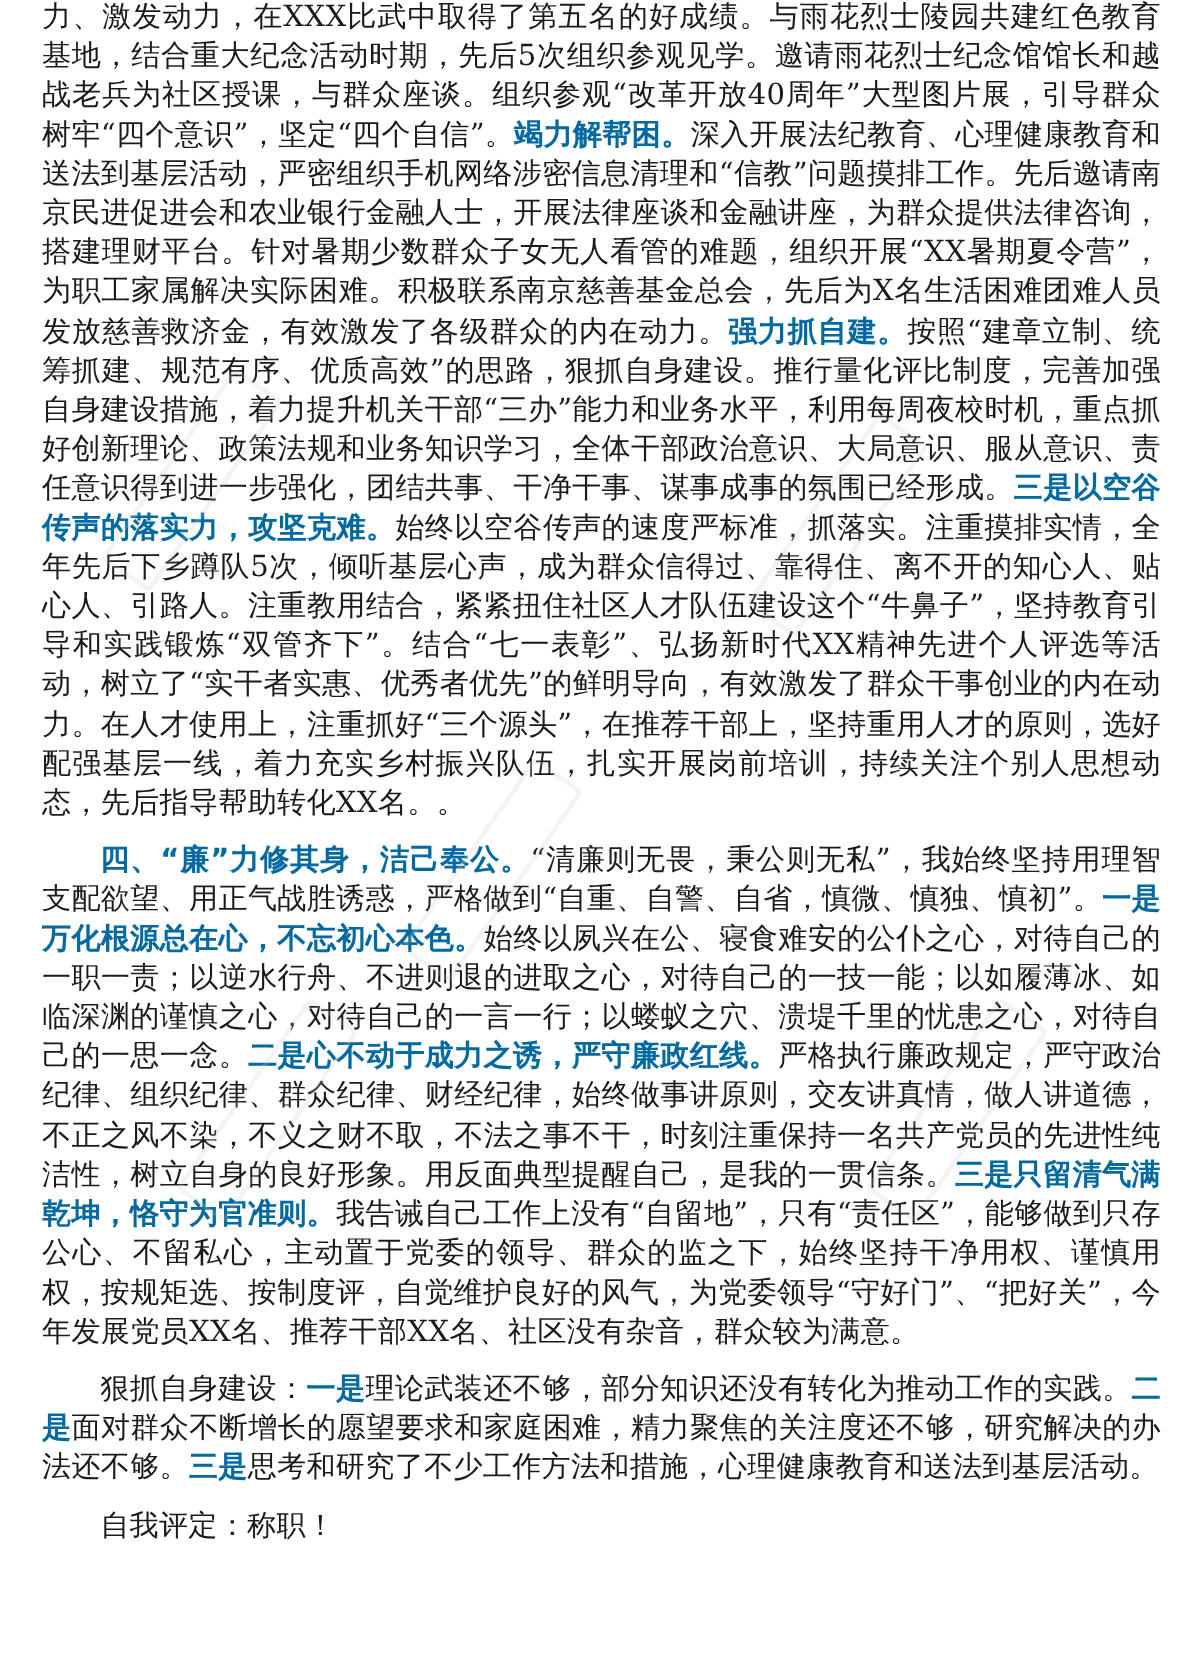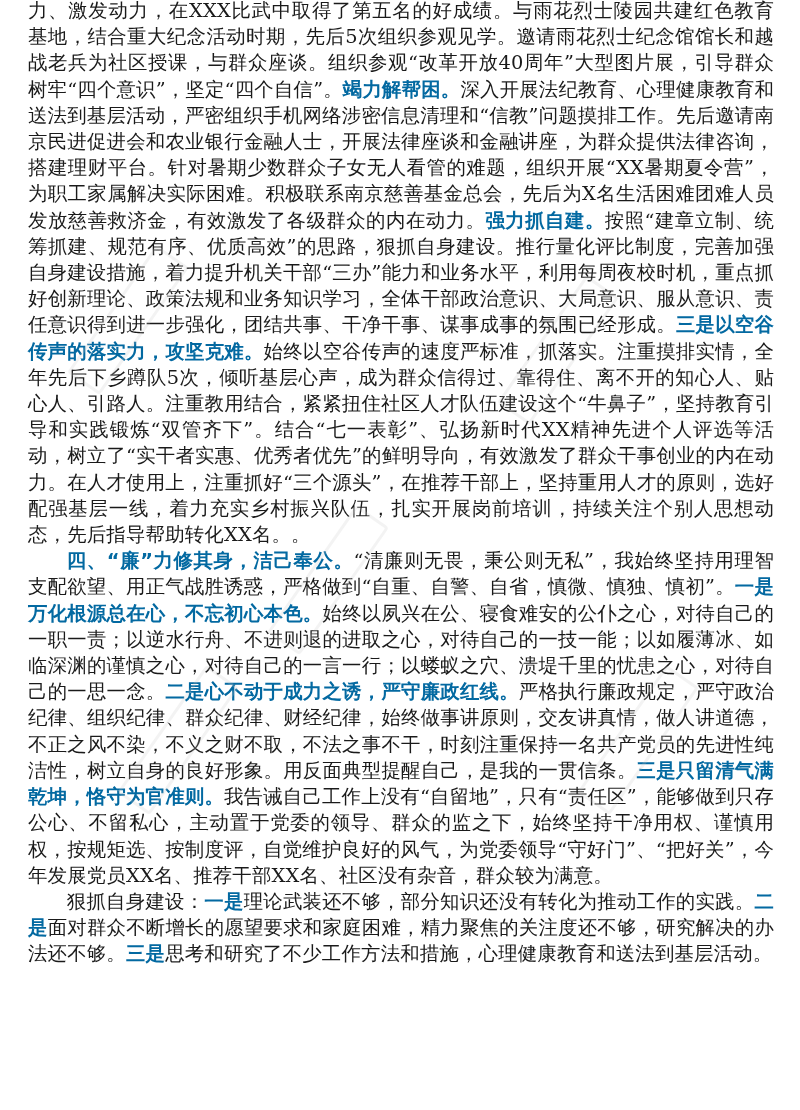--- a/index.html
+++ b/index.html
@@ -24,20 +24,21 @@
       color: #1a1a1a;
       text-align: justify;
       text-justify: inter-character;
       letter-spacing: 0.2px;
     }
     .page p {
       margin: 0;
     }
     .page p.indent {
       text-indent: 2em;
+      margin-top: 12px;
     }
     .page b {
       font-family: "DejaVu Sans", "Liberation Sans", sans-serif;
       font-weight: bold;
       color: #0369a1;
     }
     .watermark {
       position: absolute;
       border: 3px solid rgba(200,200,200,0.22);
       border-radius: 4px;
@@ -53,19 +54,22 @@
 <div class="page">
   <p>
     <span>力、激发动力，在XXX比武中取得了第五名的好成绩。与雨花烈士陵园共建红色教育基地，结合重大纪念活动时期，先后5次组织参观见学。邀请雨花烈士纪念馆馆长和越战老兵为社区授课，与群众座谈。组织参观“改革开放40周年”大型图片展，引导群众树牢“四个意识”，坚定“四个自信”。</span><b>竭力解帮困。</b><span>深入开展法纪教育、心理健康教育和送法到基层活动，严密组织手机网络涉密信息清理和“信教”问题摸排工作。先后邀请南京民进促进会和农业银行金融人士，开展法律座谈和金融讲座，为群众提供法律咨询，搭建理财平台。针对暑期少数群众子女无人看管的难题，组织开展“XX暑期夏令营”，为职工家属解决实际困难。积极联系南京慈善基金总会，先后为X名生活困难团难人员发放慈善救济金，有效激发了各级群众的内在动力。</span><b>强力抓自建。</b><span>按照“建章立制、统筹抓建、规范有序、优质高效”的思路，狠抓自身建设。推行量化评比制度，完善加强自身建设措施，着力提升机关干部“三办”能力和业务水平，利用每周夜校时机，重点抓好创新理论、政策法规和业务知识学习，全体干部政治意识、大局意识、服从意识、责任意识得到进一步强化，团结共事、干净干事、谋事成事的氛围已经形成。</span><b>三是以空谷传声的落实力，攻坚克难。</b><span>始终以空谷传声的速度严标准，抓落实。注重摸排实情，全年先后下乡蹲队5次，倾听基层心声，成为群众信得过、靠得住、离不开的知心人、贴心人、引路人。注重教用结合，紧紧扭住社区人才队伍建设这个“牛鼻子”，坚持教育引导和实践锻炼“双管齐下”。结合“七一表彰”、弘扬新时代XX精神先进个人评选等活动，树立了“实干者实惠、优秀者优先”的鲜明导向，有效激发了群众干事创业的内在动力。在人才使用上，注重抓好“三个源头”，在推荐干部上，坚持重用人才的原则，选好配强基层一线，着力充实乡村振兴队伍，扎实开展岗前培训，持续关注个别人思想动态，先后指导帮助转化XX名。。</span>
   </p>
   <p class="indent">
     <b>四、“廉”力修其身，洁己奉公。</b><span>“清廉则无畏，秉公则无私”，我始终坚持用理智支配欲望、用正气战胜诱惑，严格做到“自重、自警、自省，慎微、慎独、慎初”。</span><b>一是万化根源总在心，不忘初心本色。</b><span>始终以夙兴在公、寝食难安的公仆之心，对待自己的一职一责；以逆水行舟、不进则退的进取之心，对待自己的一技一能；以如履薄冰、如临深渊的谨慎之心，对待自己的一言一行；以蝼蚁之穴、溃堤千里的忧患之心，对待自己的一思一念。</span><b>二是心不动于成力之诱，严守廉政红线。</b><span>严格执行廉政规定，严守政治纪律、组织纪律、群众纪律、财经纪律，始终做事讲原则，交友讲真情，做人讲道德，不正之风不染，不义之财不取，不法之事不干，时刻注重保持一名共产党员的先进性纯洁性，树立自身的良好形象。用反面典型提醒自己，是我的一贯信条。</span><b>三是只留清气满乾坤，恪守为官准则。</b><span>我告诫自己工作上没有“自留地”，只有“责任区”，能够做到只存公心、不留私心，主动置于党委的领导、群众的监之下，始终坚持干净用权、谨慎用权，按规矩选、按制度评，自觉维护良好的风气，为党委领导“守好门”、“把好关”，今年发展党员XX名、推荐干部XX名、社区没有杂音，群众较为满意。</span>
   </p>
   <p class="indent">
     <span>狠抓自身建设：</span><b>一是</b><span>理论武装还不够，部分知识还没有转化为推动工作的实践。</span><b>二是</b><span>面对群众不断增长的愿望要求和家庭困难，精力聚焦的关注度还不够，研究解决的办法还不够。</span><b>三是</b><span>思考和研究了不少工作方法和措施，心理健康教育和送法到基层活动。</span>
   </p>
+  <p class="indent">
+    <span>自我评定：称职！</span>
+  </p>
 </div>
 
 <div class="watermark" style="left:50px;top:300px;"></div>
 <div class="watermark" style="left:480px;top:330px;"></div>
 <div class="watermark" style="left:250px;top:560px;"></div>
 <div class="watermark" style="left:100px;top:720px;"></div>
 <div class="watermark" style="left:560px;top:720px;"></div>
 
 </body></html>

